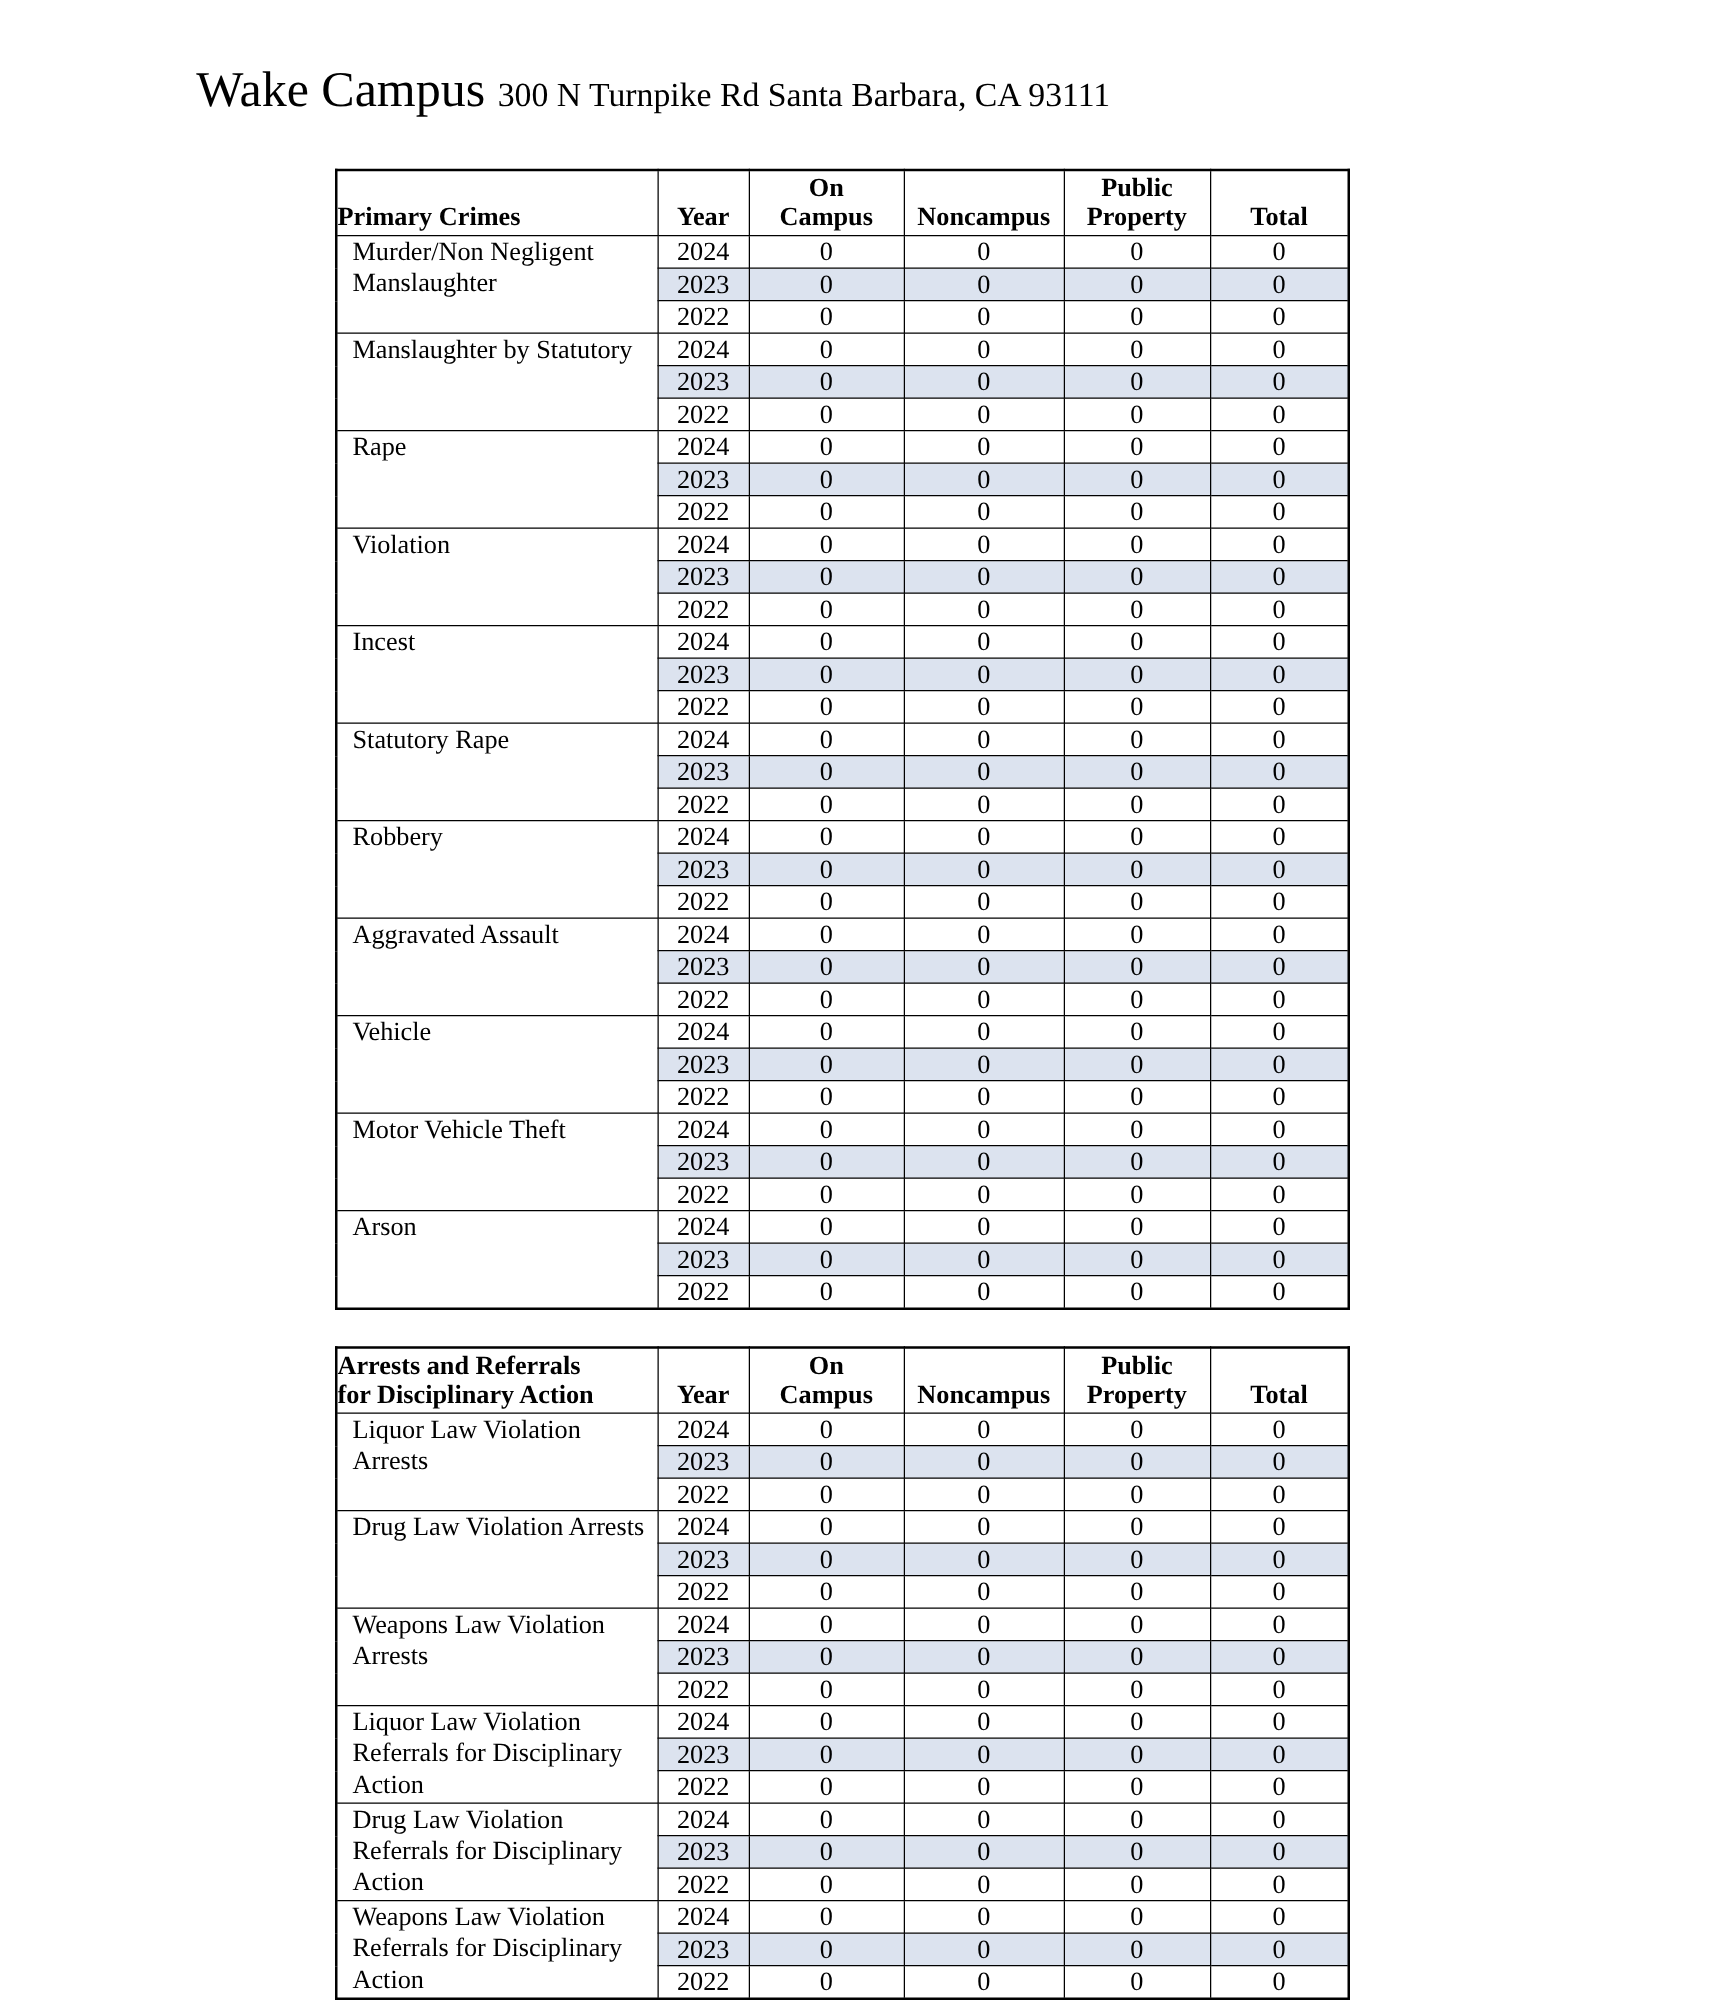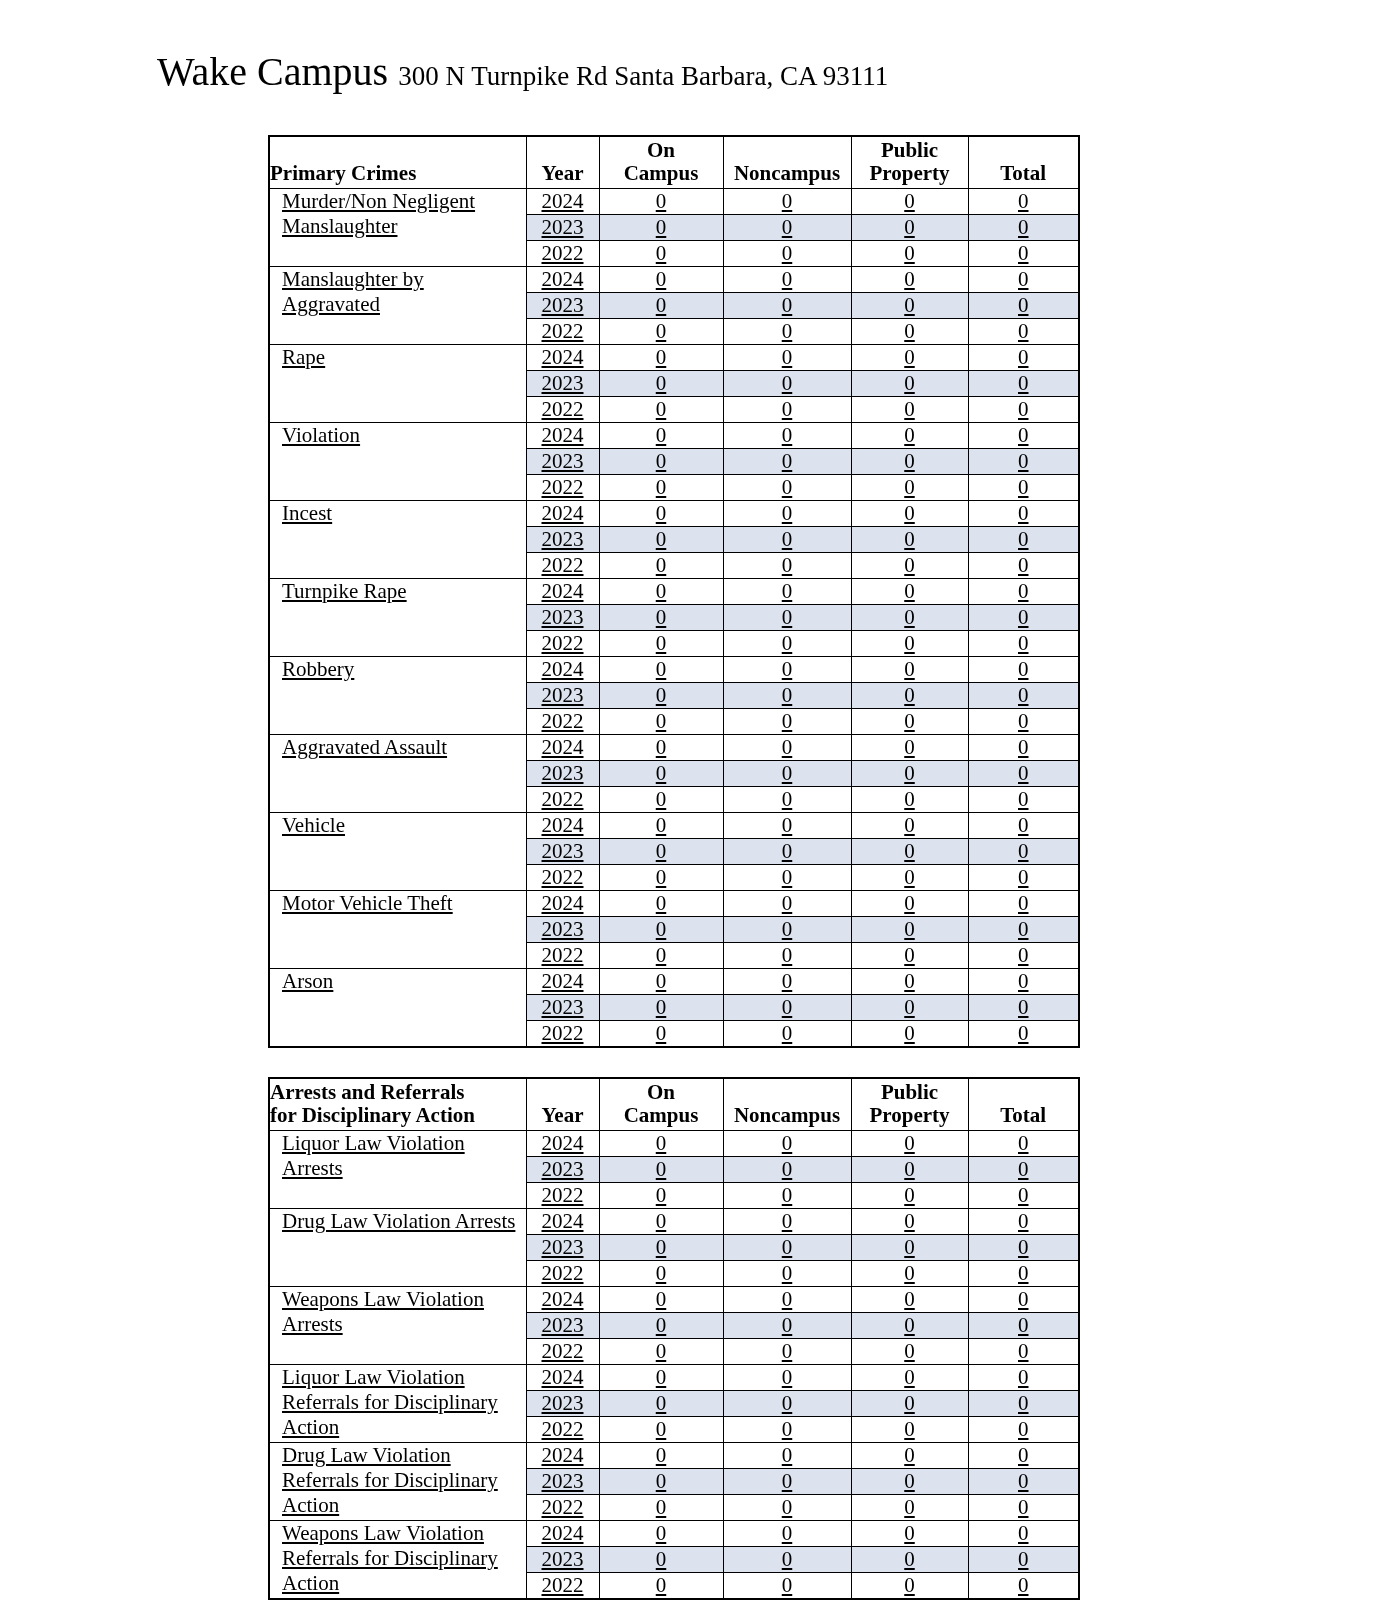--- a/index.html
+++ b/index.html
@@ -60,21 +60,20 @@
     font-weight: bold;
     line-height: 23px;
     padding-bottom: 3px;
     white-space: pre-line;
   }
   table.crime-table thead th.cat-h {
     text-align: left;
   }
   table.crime-table tbody tr {
     height: 25px;
-    text-decoration: underline;
   }
   table.crime-table tbody td {
     text-align: center;
     vertical-align: middle;
     line-height: 25px;
   }
   table.crime-table td.cat {
     text-align: left;
     vertical-align: top;
     padding: 0 8px 0 12px;
@@ -130,21 +129,21 @@
             <td class="val hl">0</td>
           </tr>
           <tr>
             <td class="yr">2022</td>
             <td class="val">0</td>
             <td class="val">0</td>
             <td class="val">0</td>
             <td class="val">0</td>
           </tr>
           <tr>
-            <td class="cat" rowspan="3">Manslaughter by Aggravated</td>
+            <td class="cat" rowspan="3">Manslaughter by Statutory</td>
             <td class="yr">2024</td>
             <td class="val">0</td>
             <td class="val">0</td>
             <td class="val">0</td>
             <td class="val">0</td>
           </tr>
           <tr>
             <td class="yr hl">2023</td>
             <td class="val hl">0</td>
             <td class="val hl">0</td>
@@ -218,21 +217,21 @@
             <td class="val hl">0</td>
           </tr>
           <tr>
             <td class="yr">2022</td>
             <td class="val">0</td>
             <td class="val">0</td>
             <td class="val">0</td>
             <td class="val">0</td>
           </tr>
           <tr>
-            <td class="cat" rowspan="3">Turnpike Rape</td>
+            <td class="cat" rowspan="3">Statutory Rape</td>
             <td class="yr">2024</td>
             <td class="val">0</td>
             <td class="val">0</td>
             <td class="val">0</td>
             <td class="val">0</td>
           </tr>
           <tr>
             <td class="yr hl">2023</td>
             <td class="val hl">0</td>
             <td class="val hl">0</td>

